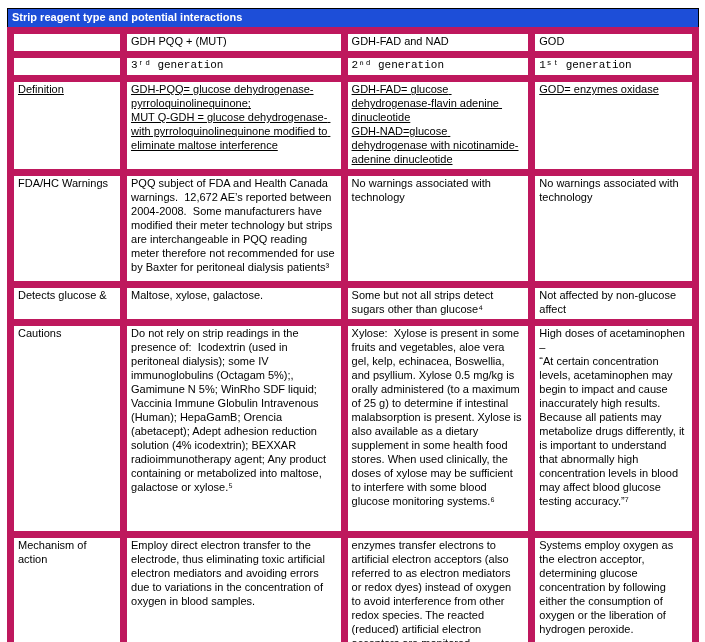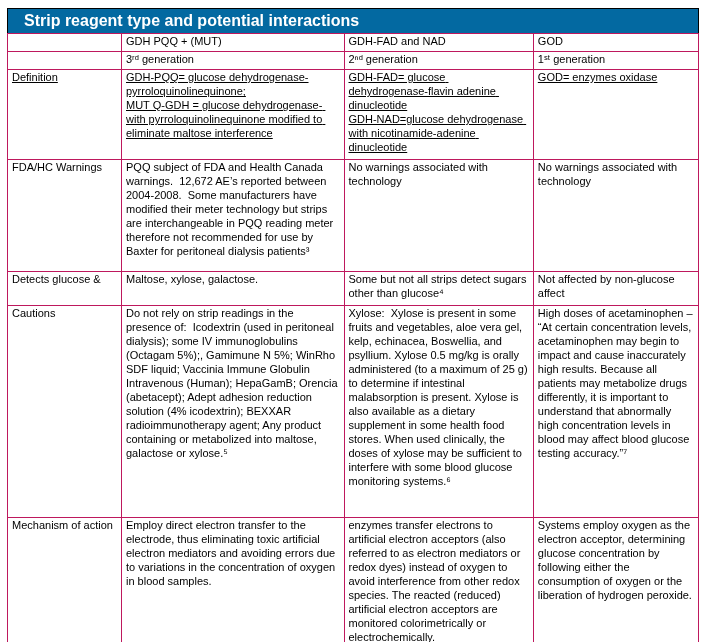--- a/index.html
+++ b/index.html
@@ -5,53 +5,53 @@
   * { box-sizing: border-box; }
   html, body { margin: 0; padding: 0; background: #ffffff; }
   body { font-family: "Liberation Sans", "DejaVu Sans", sans-serif; }
   .page {
     width: 705px;
     min-height: 642px;
     background: #ffffff;
     padding: 8px 6px 6px 7px;
   }
   .title-bar {
-    background: #0369a1;
+    background: #1d4ed8;
     color: #ffffff;
     font-weight: bold;
-    font-size: 16px;
+    font-size: 11px;
     line-height: 1.2;
-    padding: 2px 6px 3px 16px;
+    padding: 2px 6px 3px 4px;
     border: 1px solid #000000;
     border-bottom: none;
   }
   table.reagent-table {
     width: 100%;
     border-collapse: collapse;
     table-layout: fixed;
   }
   .reagent-table th,
   .reagent-table td {
-    border: 1px solid #be185d;
+    border: 7px solid #be185d;
     vertical-align: top;
     text-align: left;
     font-size: 11px;
     font-weight: normal;
     line-height: 1.27;
     padding: 1px 5px 2px 4px;
     white-space: pre-wrap;
     word-wrap: break-word;
     color: #000000;
   }
   .col-label { width: 16.5%; }
   .col-a     { width: 32.2%; }
   .col-b     { width: 27.4%; }
   .col-c     { width: 23.9%; }
   tr.h-hdr  { height: 16px; }
-  tr.h-gen  { height: 15px; }
+  tr.h-gen  { height: 15px; font-family: Liberation Mono, monospace; }
   tr.h-def  { height: 90px; text-decoration: underline; }
   tr.h-fda  { height: 112px; }
   tr.h-det  { height: 34px; }
   tr.h-cau  { height: 212px; }
   tr.h-mec  { height: 130px; }
 </style>
 </head>
 <body>
 
 <div class="page">

